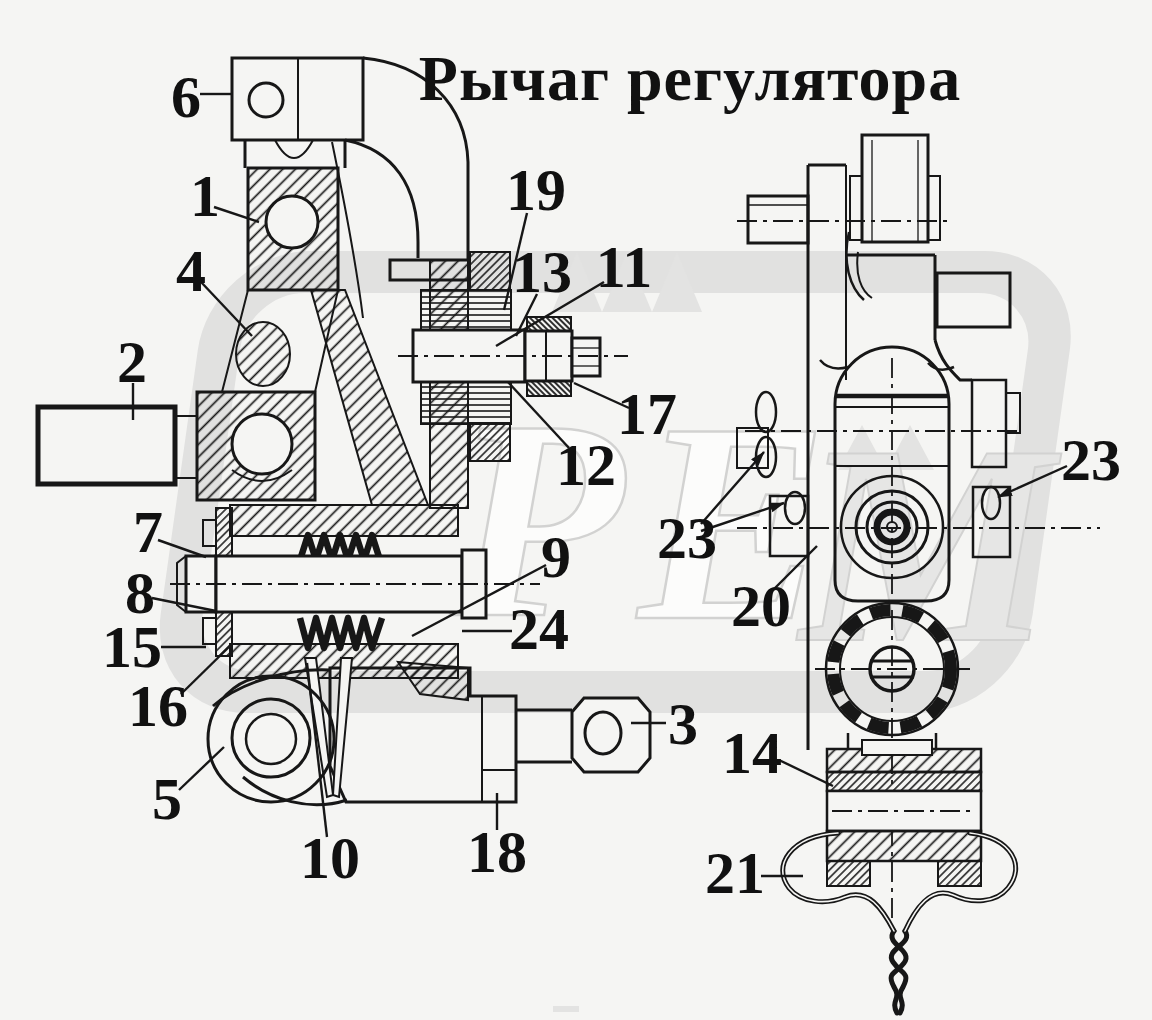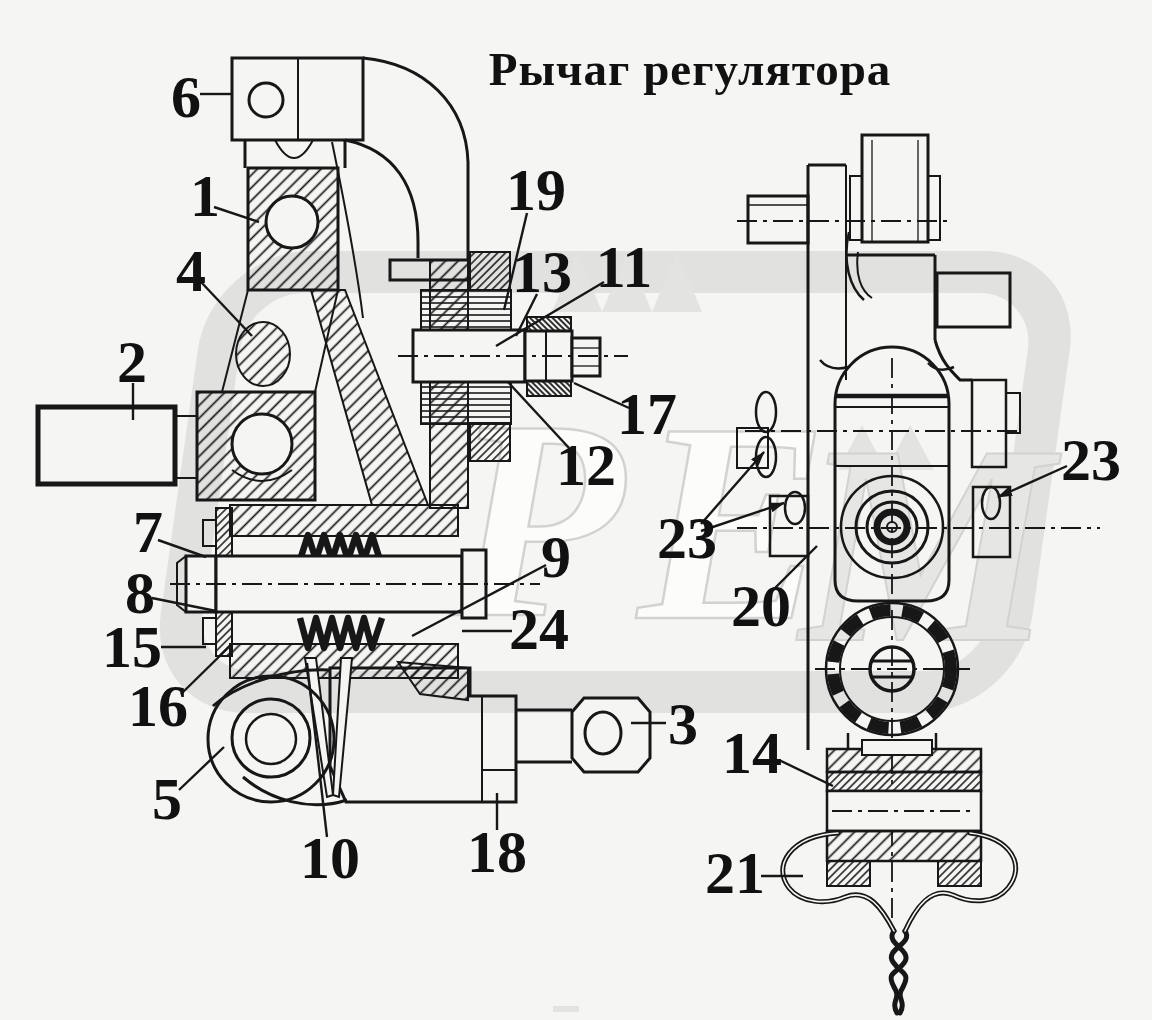--- a/index.html
+++ b/index.html
@@ -1,19 +1,19 @@
 <!DOCTYPE html>
 <html><head>
 <meta charset="utf-8">
 <style>
   html,body{margin:0;padding:0;background:#e9e9e9;}
   .page{position:relative;width:1152px;height:1020px;background:#f5f5f3;overflow:hidden;
         font-family:"Liberation Serif",serif;}
   .title{position:absolute;left:690px;top:42px;transform:translateX(-50%);
-         font-family:"Liberation Serif",serif;font-weight:bold;font-size:47px;
+         font-family:"Liberation Serif",serif;font-weight:bold;font-size:64px;
          letter-spacing:1px;color:#111;white-space:nowrap;margin:0;z-index:3;}
   svg.draw{position:absolute;left:0;top:0;z-index:2;}
   
   .ink *{stroke:#171717;fill:none;}
   .ink .s1{stroke-width:1.3px;} .ink .s2{stroke-width:2px;} .ink .s25{stroke-width:2.5px;}
   .ink .s3{stroke-width:3px;}  .ink .s35{stroke-width:3.5px;} .ink .s4{stroke-width:4.5px;}
   .ink .s5{stroke-width:5px;}  .ink .s12{stroke-width:12px;}
   .ink .bg{fill:#f5f5f3;}
   .ink .hA{fill:url(#h1);} .ink .hB{fill:url(#h2);} .ink .hC{fill:url(#h3);} .ink .hD{fill:url(#h4);}
   .ink .cl{stroke-dasharray:20 6 4 6;stroke-width:1.8px;}

